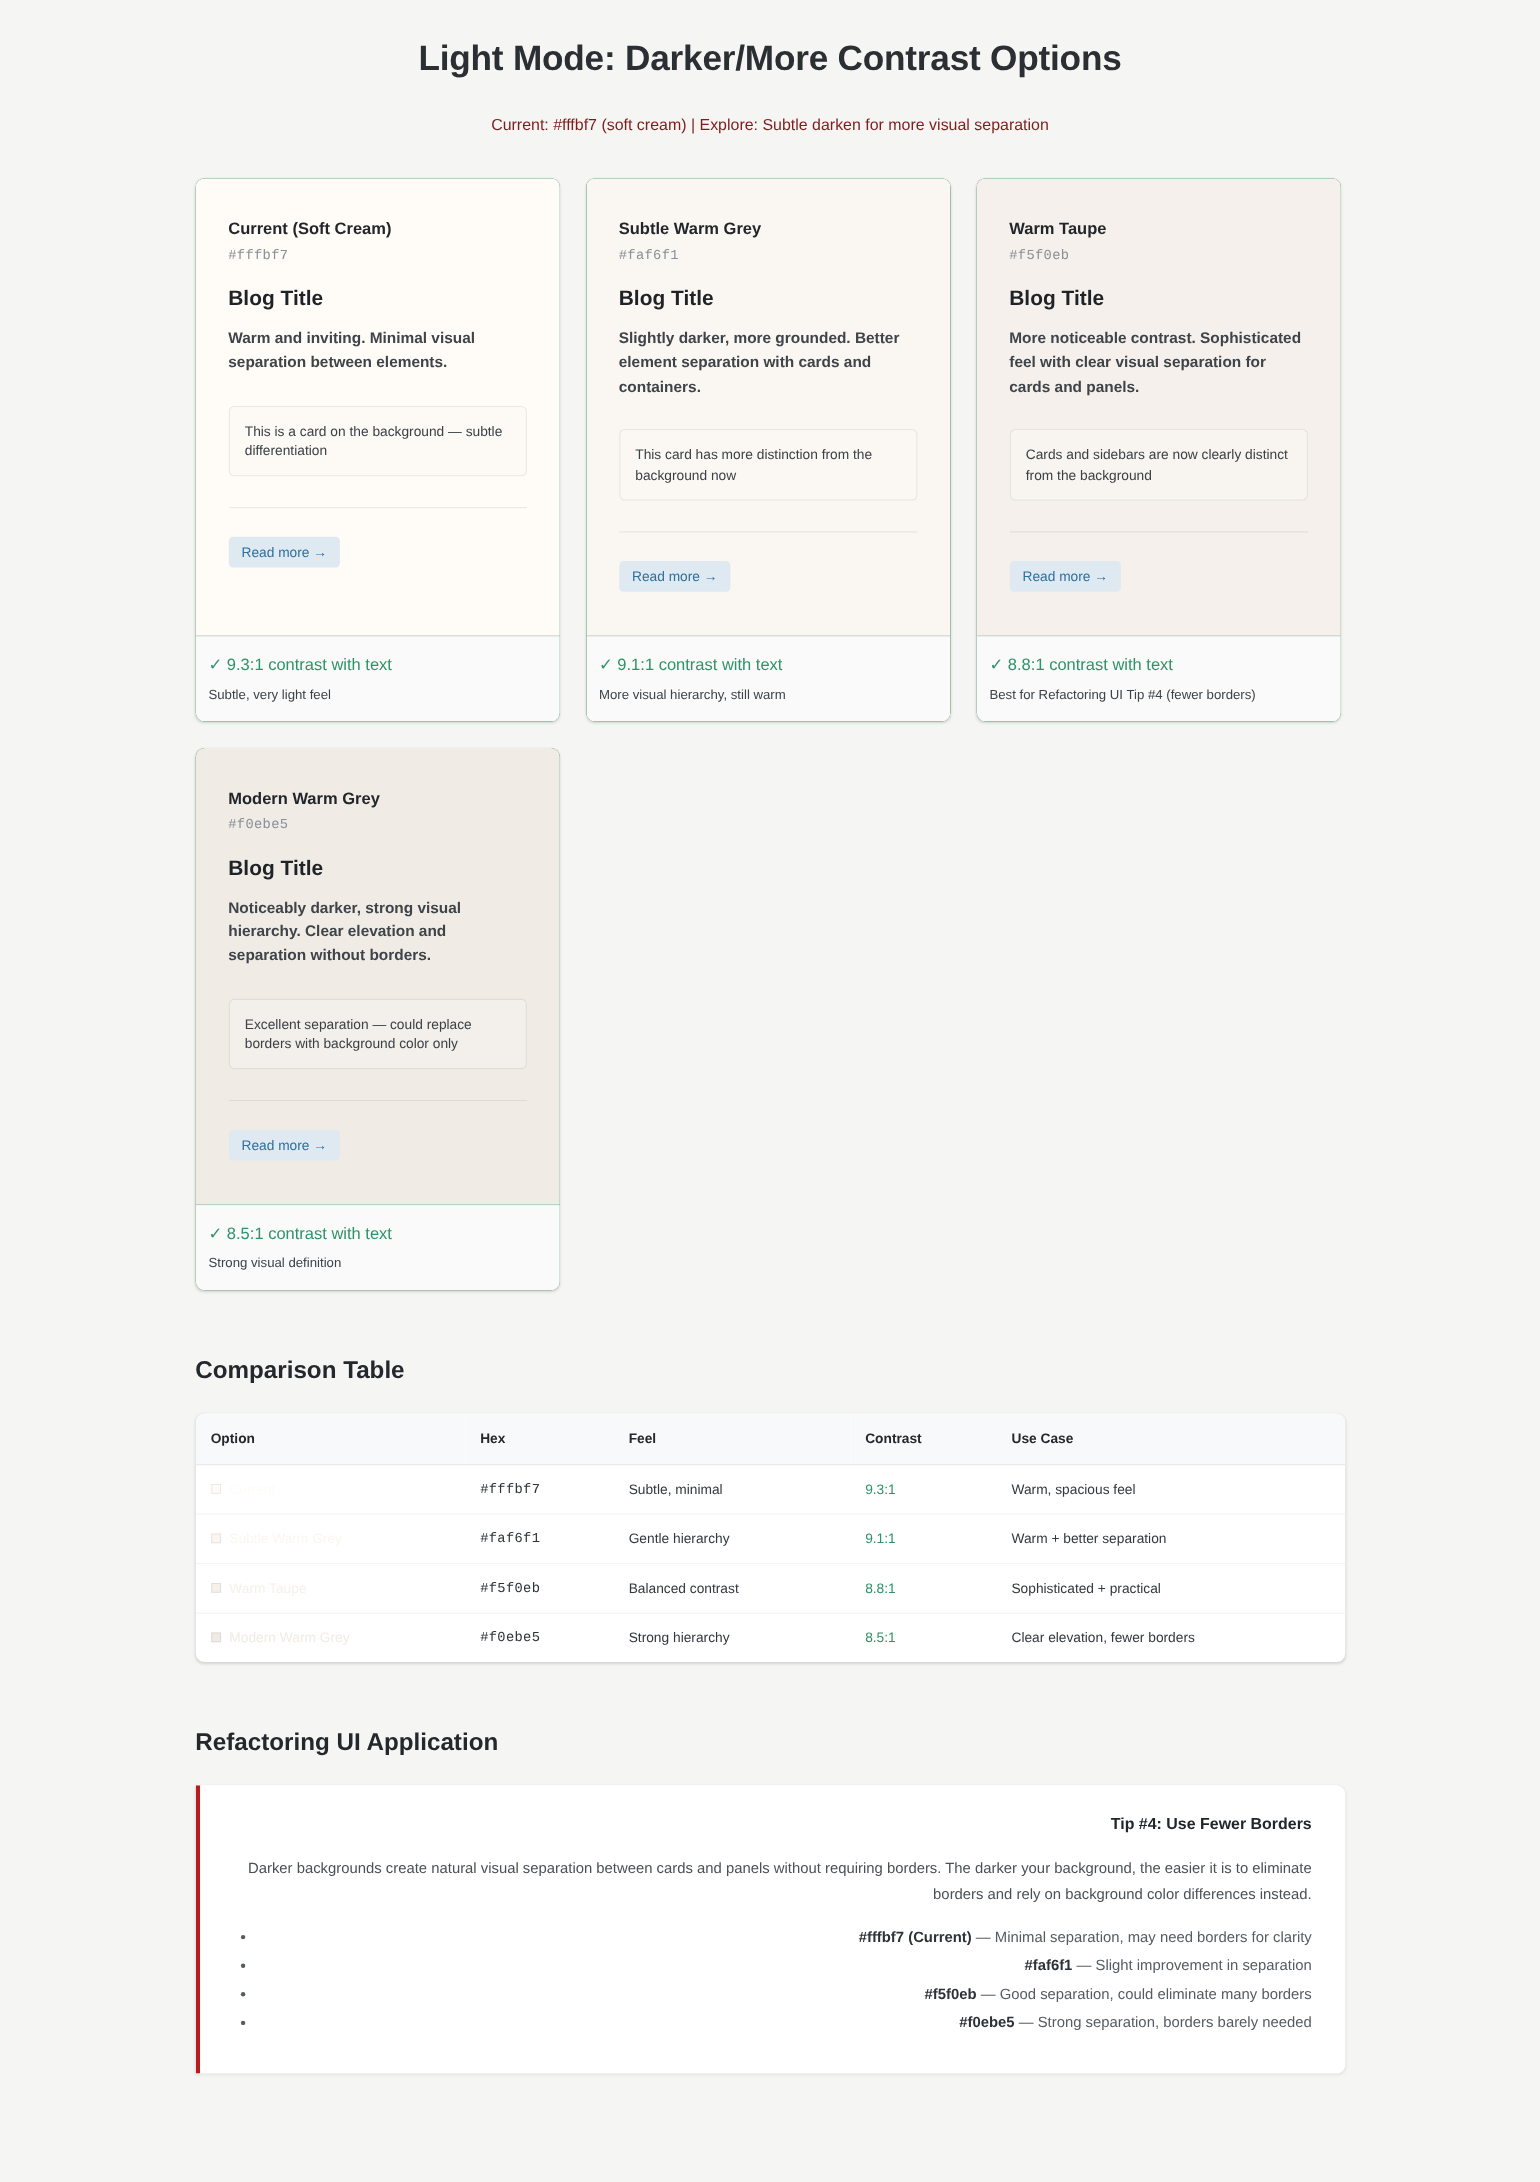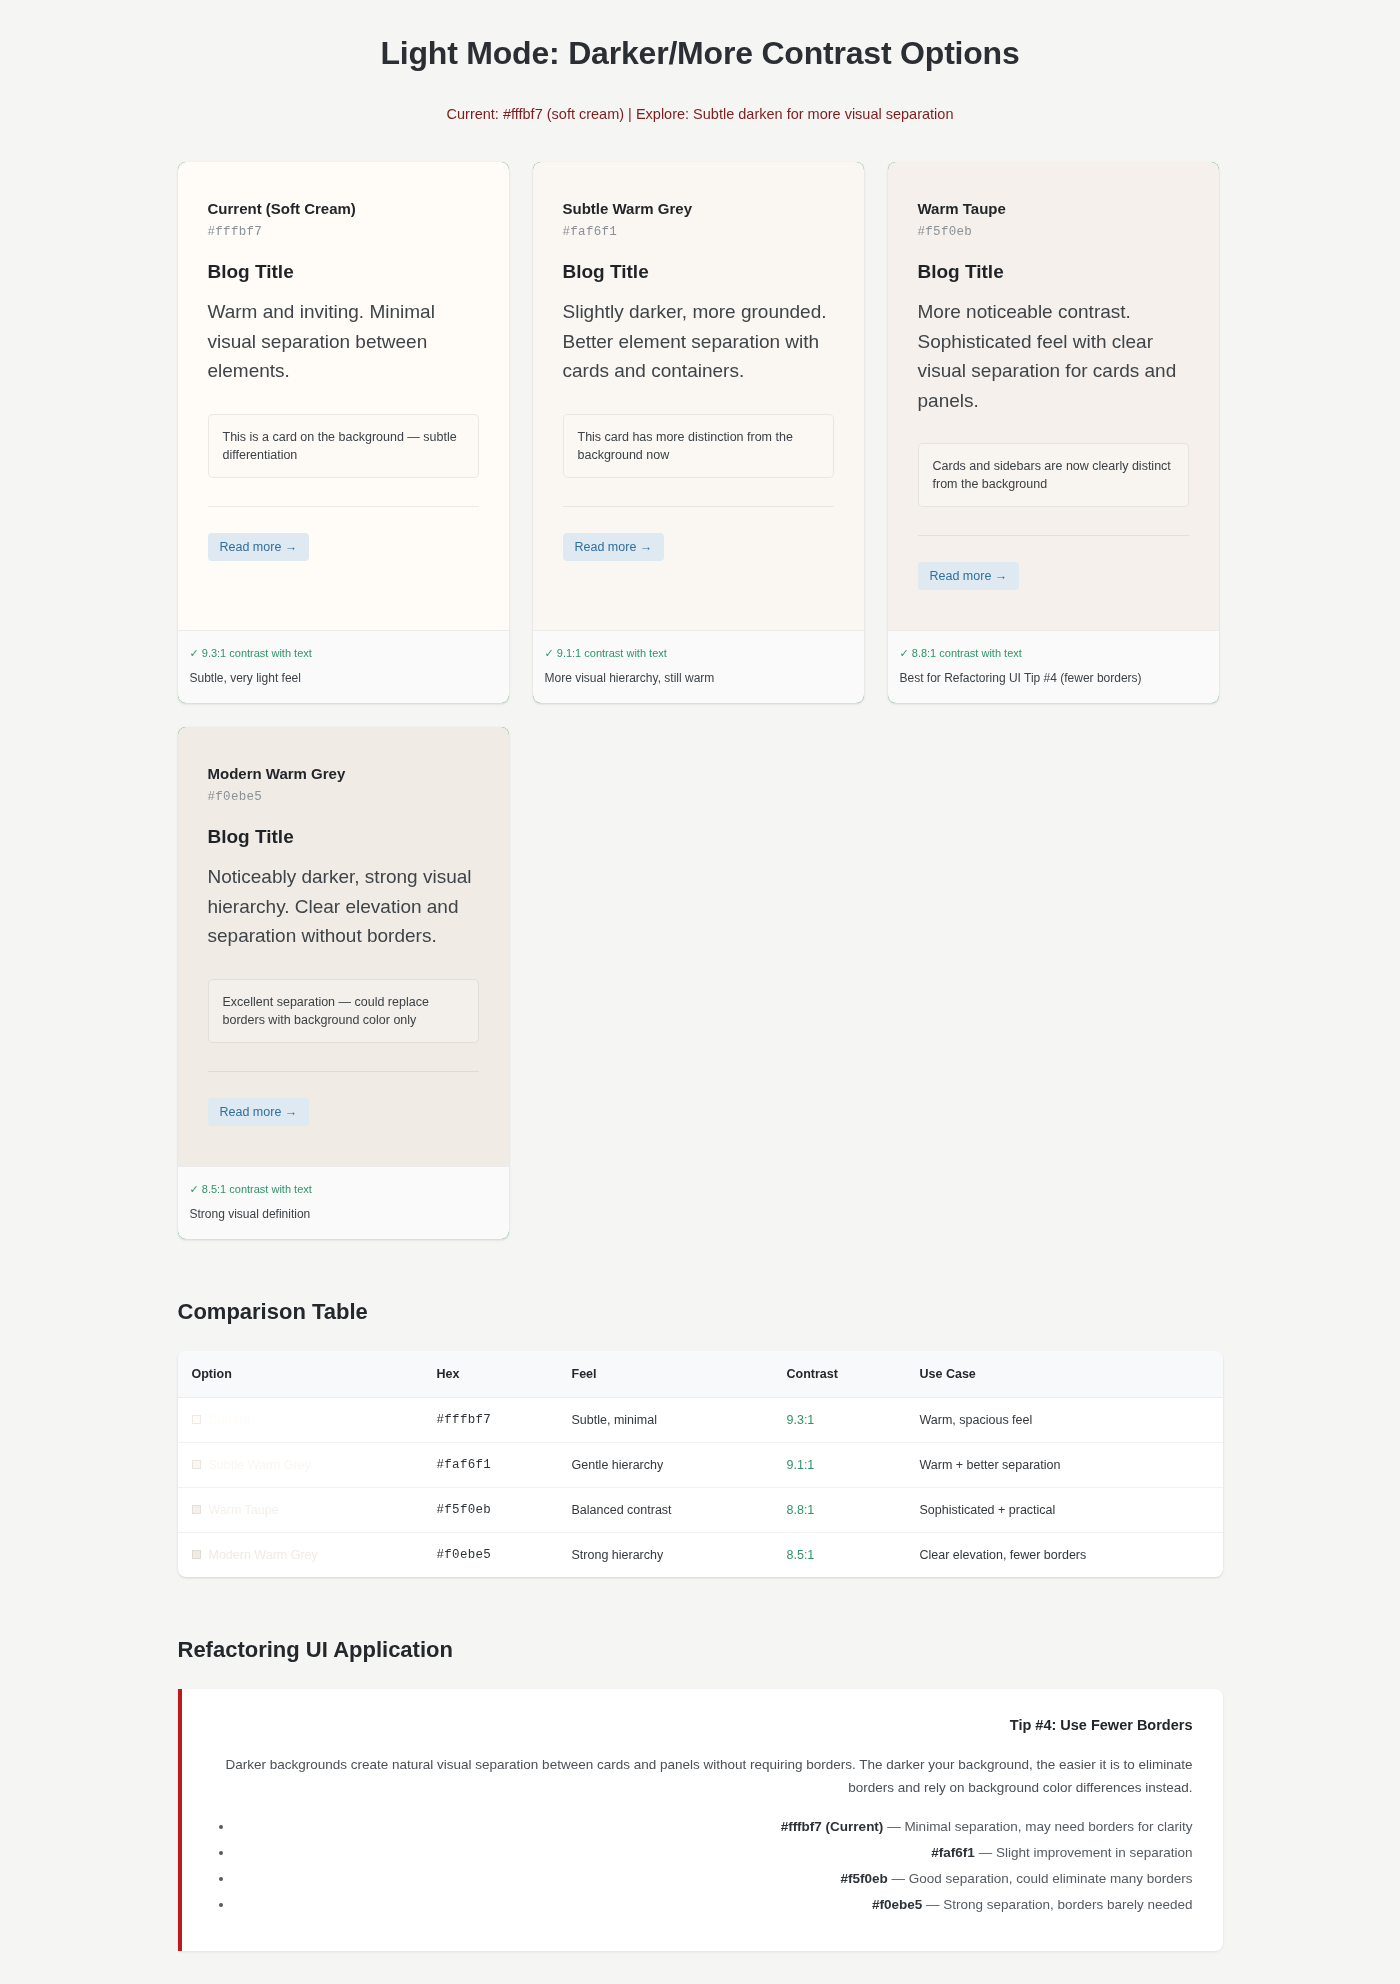--- a/index.html
+++ b/index.html
@@ -78,24 +78,25 @@
   }
 
   .card-blog-title {
     font-size: 19px;
     font-weight: bold;
     color: #1f2327;
     margin-bottom: 14px;
   }
 
   .card-desc {
-    font-size: 19px;
+    font-size: 14px;
     line-height: 1.55;
     color: #3e4449;
     margin-bottom: 28px;
+    font-weight: bold;
   }
 
   .inner-card {
     border: 1px solid rgba(0,0,0,0.07);
     border-radius: 5px;
     padding: 13px 14px;
     font-size: 12.5px;
     line-height: 1.45;
     color: #3b4146;
   }
@@ -119,21 +120,21 @@
     font-family: "Liberation Sans", sans-serif;
   }
 
   .card-footer {
     background: #fafafa;
     border-top: 1px solid rgba(0,0,0,0.06);
     padding: 16px 12px 18px 12px;
   }
 
   .contrast-line {
-    font-size: 11px;
+    font-size: 15px;
     color: #2f9369;
     margin-bottom: 11px;
   }
 
   .footer-note {
     font-size: 12px;
     color: #3c4247;
   }
 
   

